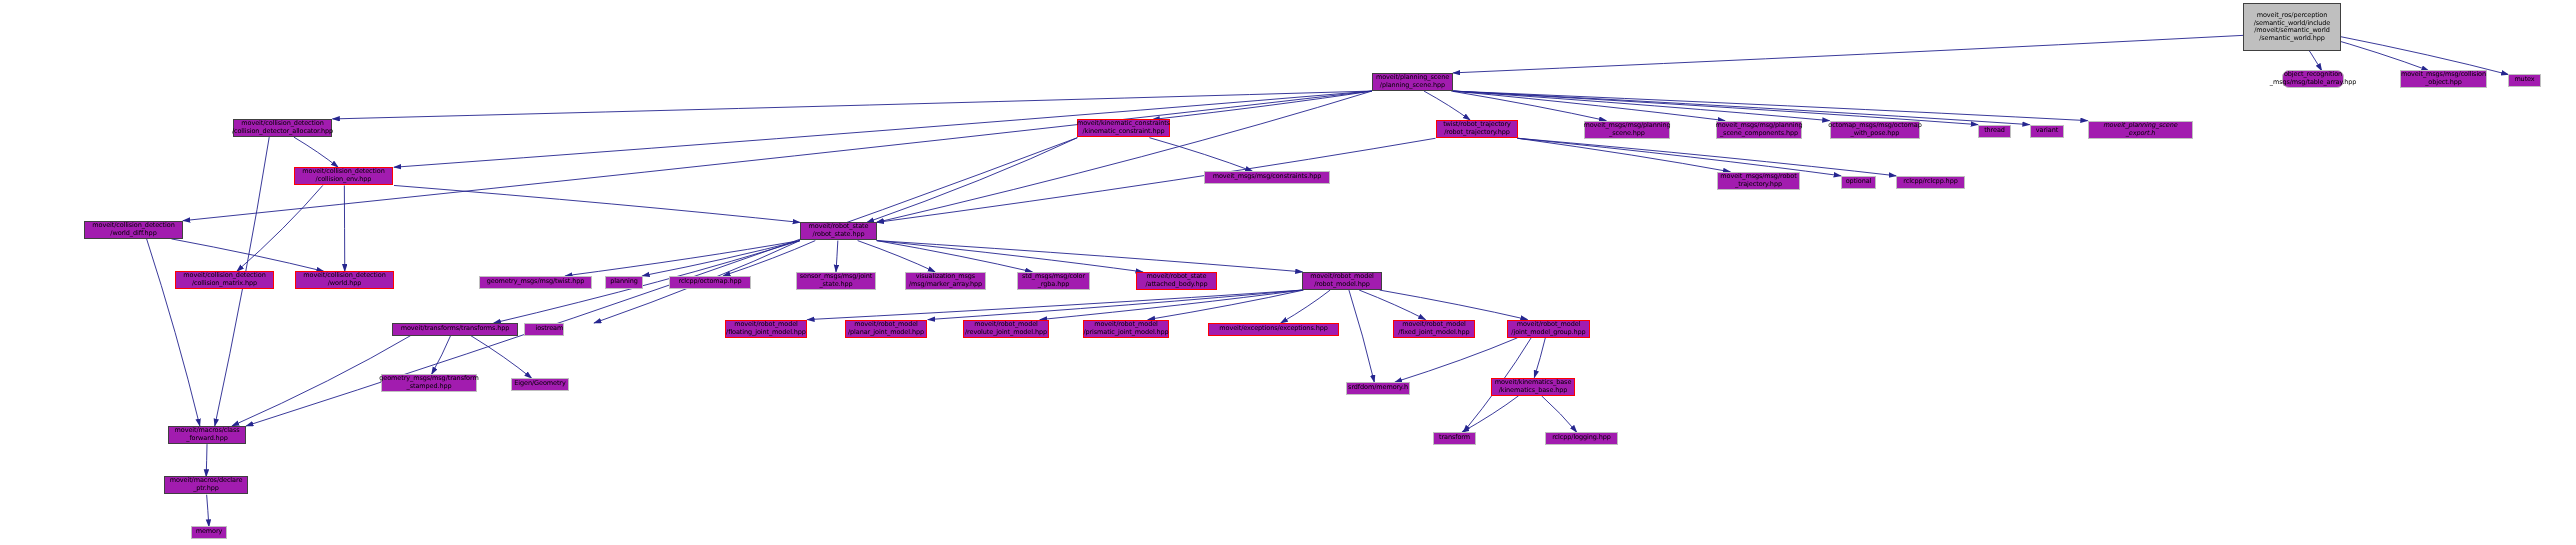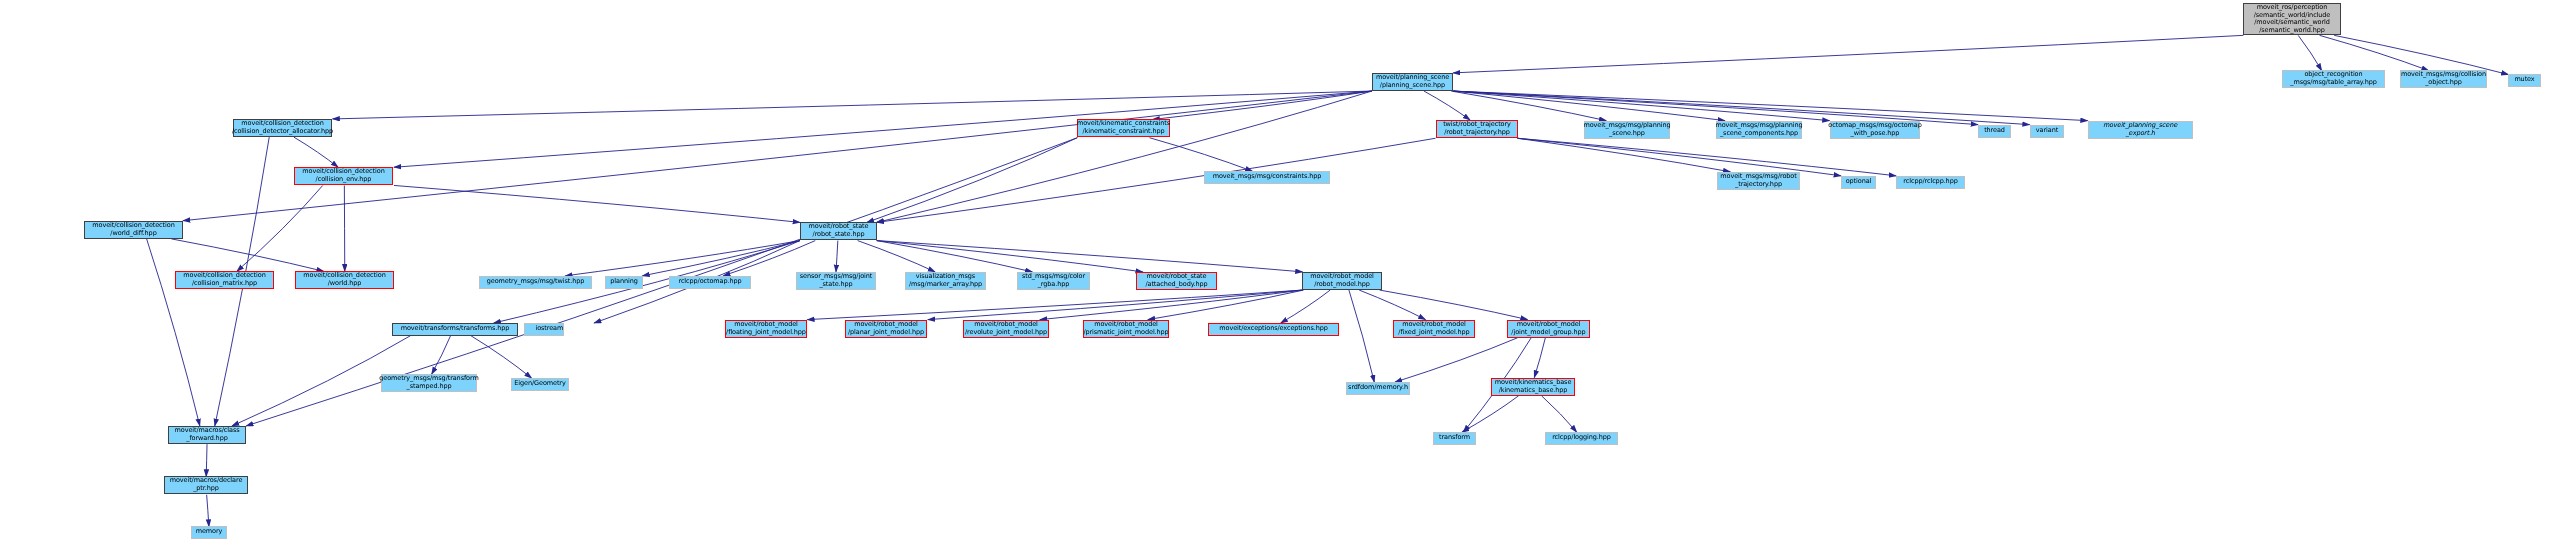--- a/index.html
+++ b/index.html
@@ -13,21 +13,21 @@
     overflow:hidden;
   }
   #edges{position:absolute;left:0;top:0;width:2576px;height:546px;}
   .node{
     position:absolute;
     box-sizing:border-box;
     display:flex;
     align-items:center;
     justify-content:center;
     text-align:center;
-    background:#7dd3fc;
+    background:#a21caf;
     border:0.6px solid #c0c0c0;
     color:#000000;
     font-size:6.5px;
     line-height:1.18;
     letter-spacing:-0.1px;
     white-space:pre-line;
     padding:1.1px 2.3px;
     z-index:5;
   }
   .node.red{border:0.6px solid #ff0000;}
@@ -98,25 +98,25 @@
         <path d="M2693.21,594 Q2641.9712,677 2574.05,760"></path>
         <path d="M2671.07,696 Q2628.1904,728 2571.35,760"></path>
         <path d="M2711.48,696 Q2746.7744000000002,728 2773.4,760"></path>
         <path d="M792.63,590 Q778.2336,624 759.15,658"></path>
         <path d="M827.82,590 Q888.9696,627.5 935.1,665"></path>
         <path d="M722.4300000000001,590 Q587.2896,669.5 408.15,749"></path>
         <path d="M364.14,781 Q363.52079999999995,809.5 362.7,838"></path>
         <path d="M363.49,870 Q365.7472,898 367.45,926"></path>
       </g>
   </svg>
-<div class="node root" style="left: 2243px; top: 3.4px; width: 98px; height: 32px;">moveit_ros/perception
+<div class="node root" style="left: 2243px; top: 3.4px; width: 98px; height: 48px;">moveit_ros/perception
 /semantic_world/include
 /moveit/semantic_world
 /semantic_world.hpp</div>
-    <div class="node" style="left: 2282px; top: 70px; width: 103px; height: 18px;">object_recognition
+    <div class="node" style="left: 2282px; top: 70px; width: 62px; height: 18px; border-radius: 7px;">object_recognition
 _msgs/msg/table_array.hpp</div>
     <div class="node" style="left: 2400px; top: 70px; width: 87px; height: 18px;">moveit_msgs/msg/collision
 _object.hpp</div>
     <div class="node" style="left: 2508px; top: 74px; width: 33px; height: 12.5px;">mutex</div>
     <div class="node dark" style="left: 1372px; top: 73px; width: 81px; height: 18px;">moveit/planning_scene
 /planning_scene.hpp</div>
     <div class="node dark" style="left: 233px; top: 119px; width: 99px; height: 18px;">moveit/collision_detection
 /collision_detector_allocator.hpp</div>
     <div class="node red" style="left: 1077px; top: 119px; width: 93px; height: 18px;">moveit/kinematic_constraints
 /kinematic_constraint.hpp</div>

